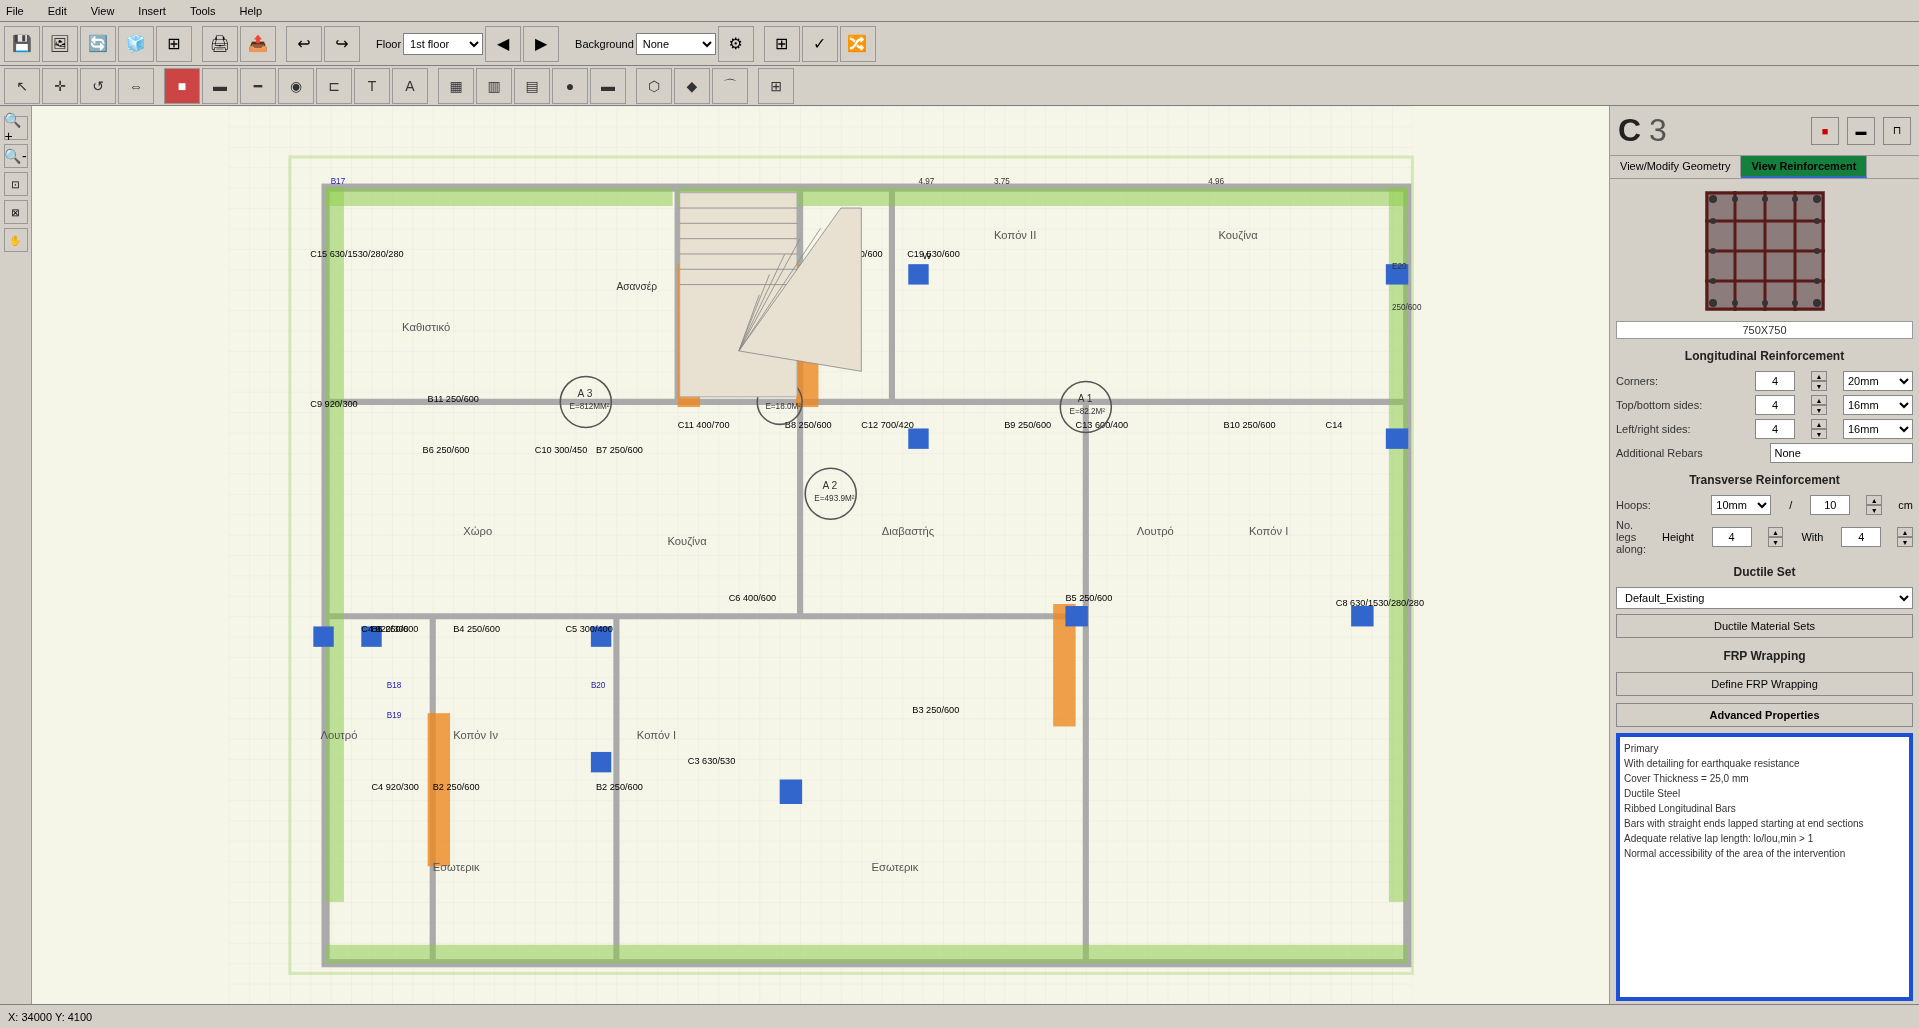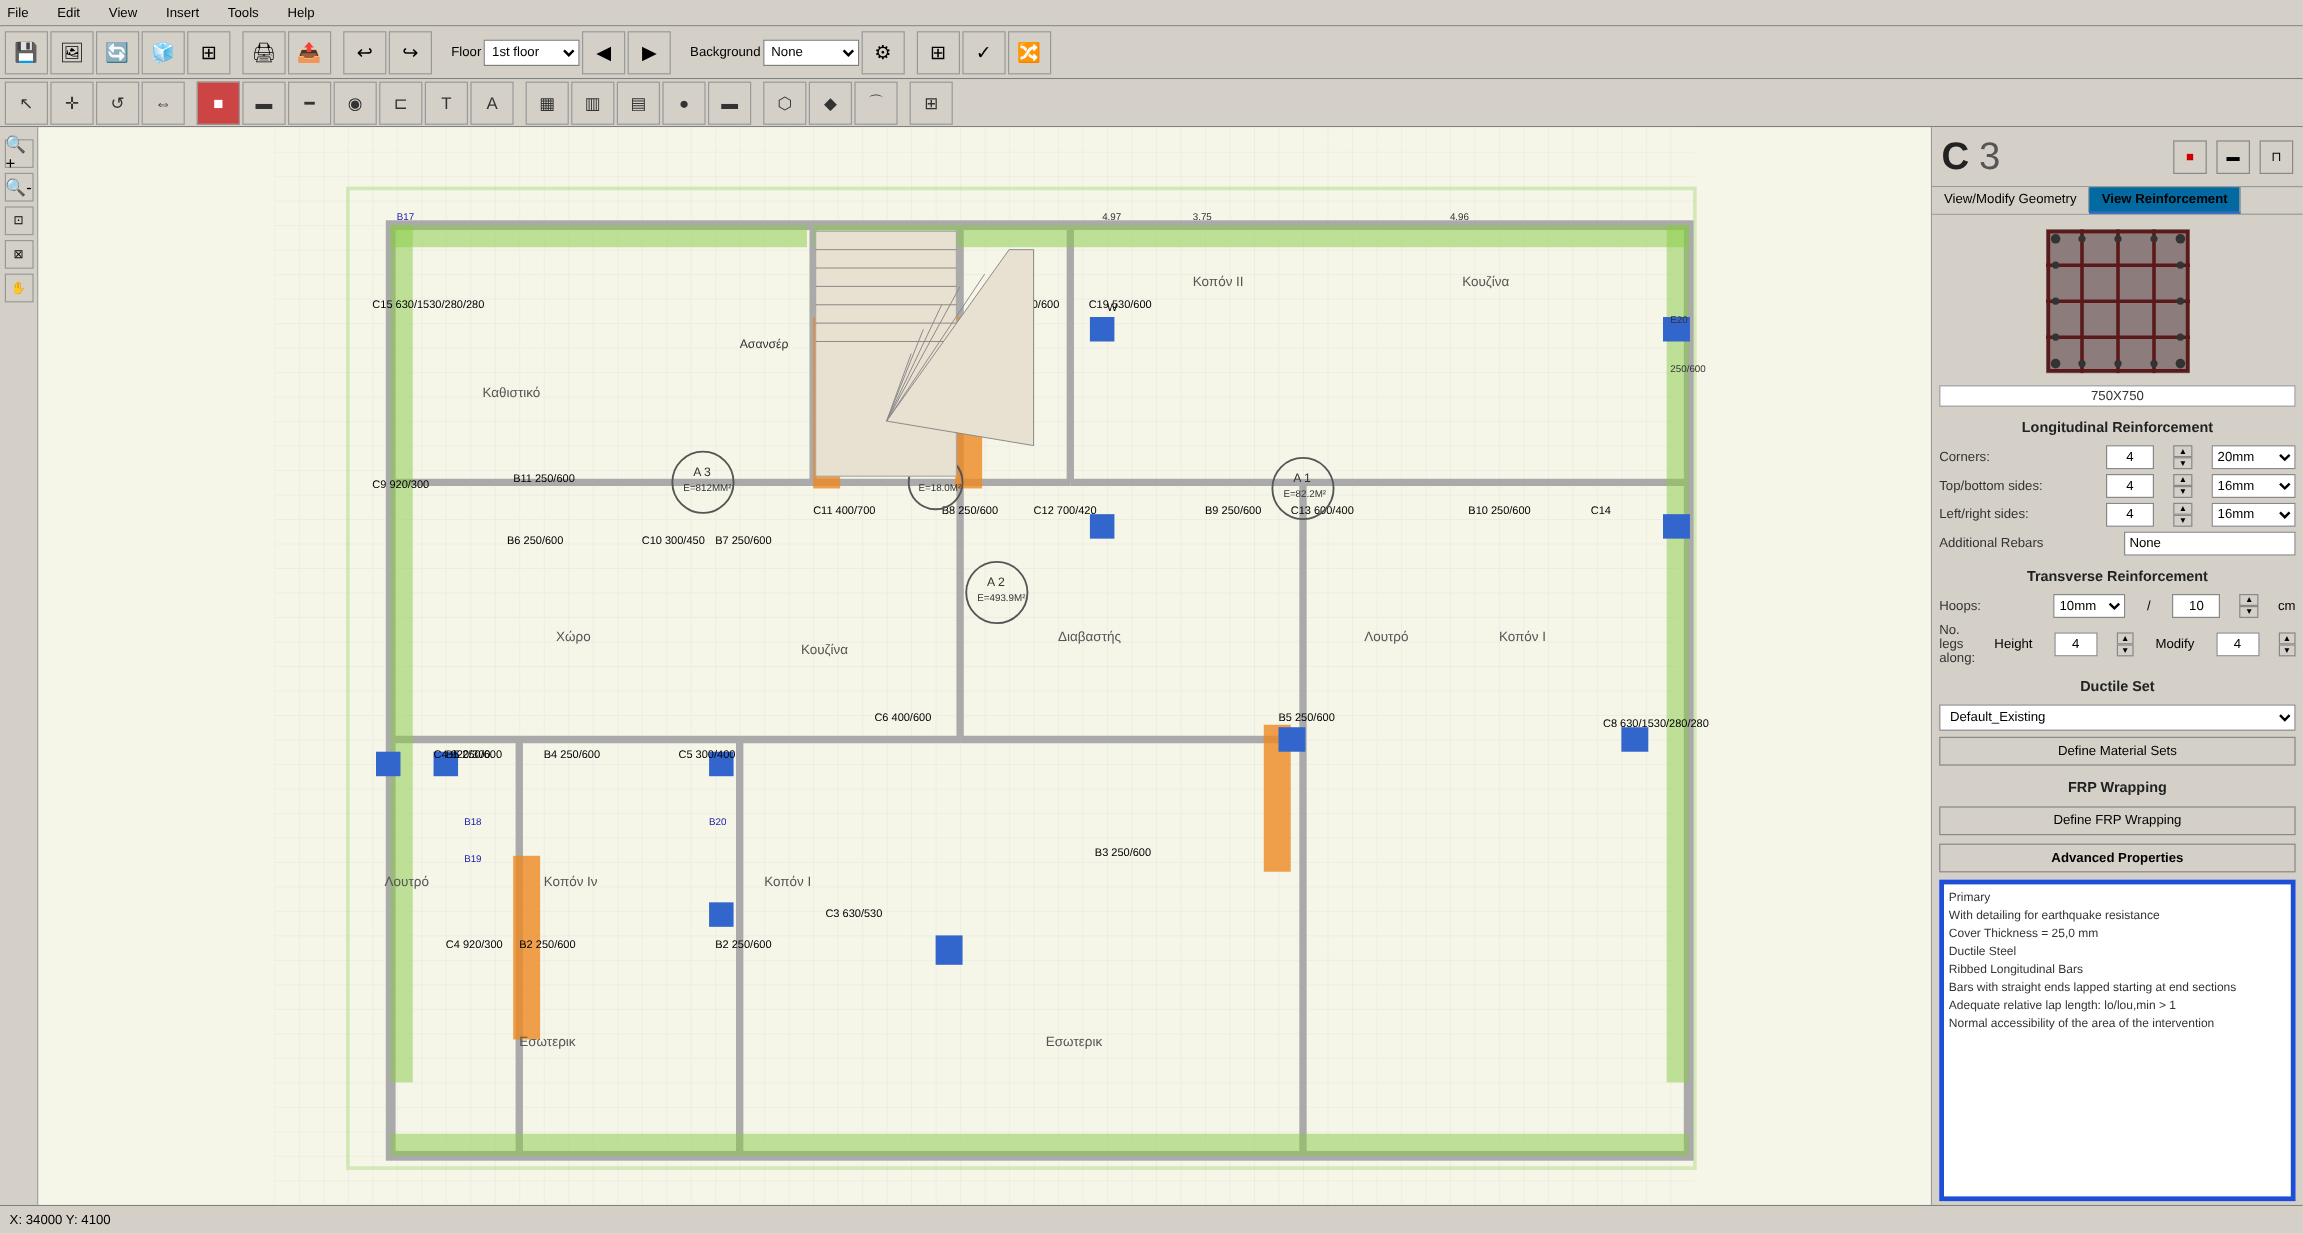--- a/index.html
+++ b/index.html
@@ -82,21 +82,21 @@
     }
 
     
     #panel-tabs {
       display: flex; border-bottom: 1px solid #999;
     }
     .panel-tab {
       padding: 4px 10px; font-size: 11px; cursor: pointer; background: #d4d0c8;
       border-right: 1px solid #999; border-bottom: 2px solid transparent;
     }
-    .panel-tab.active { background: #0369a1; border-bottom: 2px solid #316ac5; font-weight: bold; }
+    .panel-tab.active { background: #15803d; border-bottom: 2px solid #316ac5; font-weight: bold; }
 
     
     #section-preview {
       width: 120px; height: 120px; margin: 6px auto; background: #8c7c7c;
       position: relative; display: flex; align-items: center; justify-content: center;
     }
 
     
     .section-title {
       background: #d4d0c8; font-size: 12px; font-weight: bold; color: #222;
@@ -496,33 +496,33 @@
     </div>
 
     <div class="prop-row">
       <span class="prop-label">No. legs along:</span>
       <span style="margin-right:2px;">Height</span>
       <div class="prop-value">4</div>
       <div class="spin-pair">
         <span class="spin-up">▲</span>
           <span class="spin-dn">▼</span>
       </div>
-      <span style="margin:0 2px;">Modify</span>
+      <span style="margin:0 2px;">With</span>
       <div class="prop-value">4</div>
       <div class="spin-pair">
         <span class="spin-up">▲</span>
           <span class="spin-dn">▼</span>
       </div>
     </div>
 
     <div class="section-title">Ductile Set</div>
     <select class="full-select">
       <option>Default_Existing</option>
     </select>
-    <button class="panel-btn">Define Material Sets</button>
+    <button class="panel-btn">Ductile Material Sets</button>
 
     <div class="section-title">FRP Wrapping</div>
     <button class="panel-btn">Define FRP Wrapping</button>
 
     <button class="panel-btn" style="font-weight:bold;margin-top:4px;">Advanced Properties</button>
 
     <div id="info-text">
       <span style="white-space:pre-line;">Primary
 With detailing for earthquake resistance
 Cover Thickness = 25,0 mm

